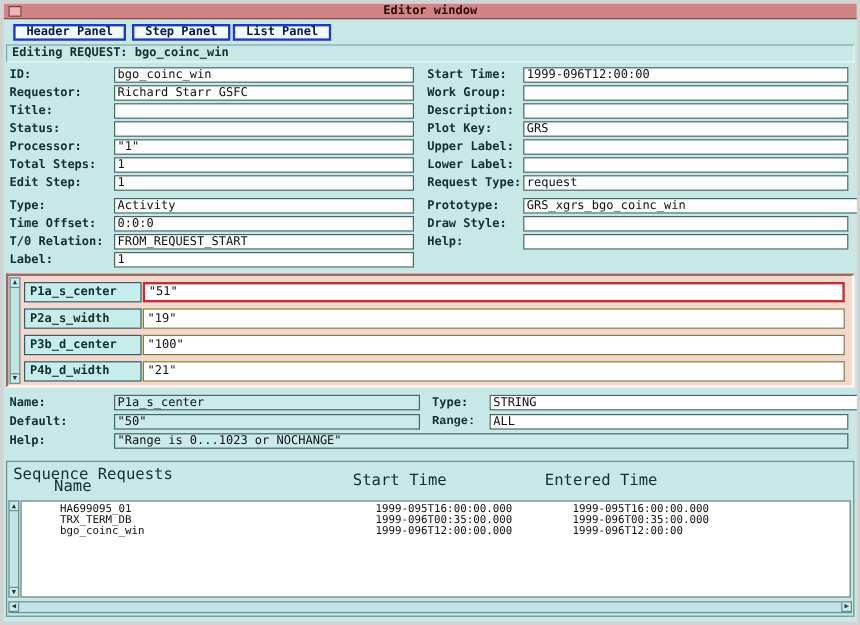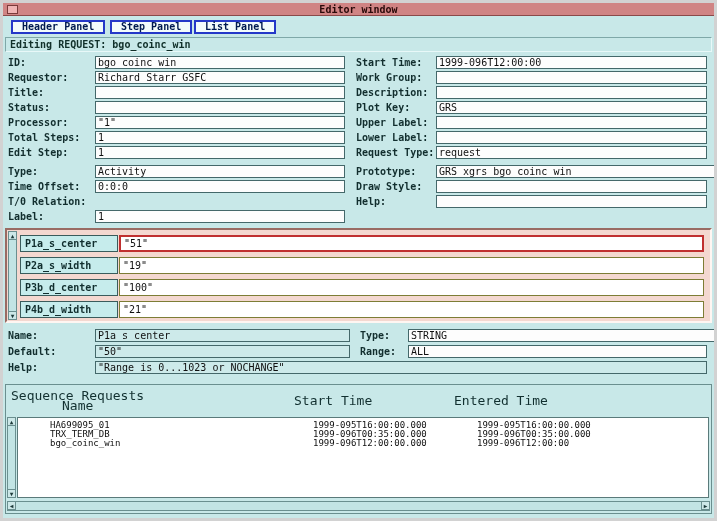--- a/index.html
+++ b/index.html
@@ -137,20 +137,21 @@
   <div class="lab" style="left:353px;top:128px;">Lower Label:</div>
   <input class="fld" style="left: 433px; top: 128px; width: 271px;">
   <div class="lab" style="left:353px;top:143px;">Request Type:</div>
   <input class="fld" style="left: 433px; top: 143px; width: 271px;" value="request">
 
   <div class="lab" style="left:5px;top:162px;">Type:</div>
   <input class="fld" style="left: 92px; top: 162px; width: 250px;" value="Activity">
   <div class="lab" style="left:5px;top:177px;">Time Offset:</div>
   <input class="fld" style="left: 92px; top: 177px; width: 250px;" value="0:0:0">
   <div class="lab" style="left:5px;top:192px;">T/0 Relation:</div>
+  <input class="fld" style="left: 92px; top: 192px; width: 250px;" value="FROM_REQUEST_START">
   <div class="lab" style="left:5px;top:207px;">Label:</div>
   <input class="fld" style="left: 92px; top: 207px; width: 250px;" value="1">
 
   <div class="lab" style="left:353px;top:162px;">Prototype:</div>
   <input class="fld" style="left: 433px; top: 162px; width: 321px;" value="GRS_xgrs_bgo_coinc_win">
   <div class="lab" style="left:353px;top:177px;">Draw Style:</div>
   <input class="fld" style="left: 433px; top: 177px; width: 271px;">
   <div class="lab" style="left:353px;top:192px;">Help:</div>
   <input class="fld" style="left: 433px; top: 192px; width: 271px;">
 
@@ -173,29 +174,29 @@
     <input class="param-value" style="top: 71px;" value="&quot;21&quot;">
   </div>
 
   <div class="lab" style="left:5px;top:326px;">Name:</div>
   <input class="fld cyan" style="left: 92px; top: 326px; width: 255px;" value="P1a_s_center">
   <div class="lab" style="left:357px;top:326px;">Type:</div>
   <input class="fld" style="left: 405px; top: 326px; width: 346px;" value="STRING">
 
   <div class="lab" style="left:5px;top:342px;">Default:</div>
   <input class="fld cyan" style="left: 92px; top: 342px; width: 255px;" value="&quot;50&quot;">
-  <div class="lab" style="left:357px;top:342px;">Range:</div>
+  <div class="lab" style="left:357px;top:342px;font-family:Liberation Mono, monospace;">Range:</div>
   <input class="fld" style="left: 405px; top: 342px; width: 299px;" value="ALL">
 
   <div class="lab" style="left:5px;top:358px;">Help:</div>
   <input class="fld cyan" style="left: 92px; top: 358px; width: 612px;" value="&quot;Range is 0...1023 or NOCHANGE&quot;">
 
   <div class="seq-panel">
     <div class="seq-hdr" style="left:5px;top:3px;">Sequence Requests</div>
-    <div class="seq-hdr" style="left:39px;top:13px;padding-left:17px;">Name</div>
+    <div class="seq-hdr" style="left:22px;top:13px;padding-left:17px;">Name</div>
     <div class="seq-hdr" style="left:288px;top:8px;">Start Time</div>
     <div class="seq-hdr" style="left:448px;top:8px;">Entered Time</div>
 
     <div class="vstrip" style="left:1px;top:32px;width:9px;height:81px;">
       <div class="scroll-btn" style="left:-1px;top:-1px;">▲</div>
       <div class="scroll-btn" style="left:-1px;bottom:-1px;">▼</div>
     </div>
 
     <div class="seq-list">
       <div class="seq-row" style="top:3px;">

